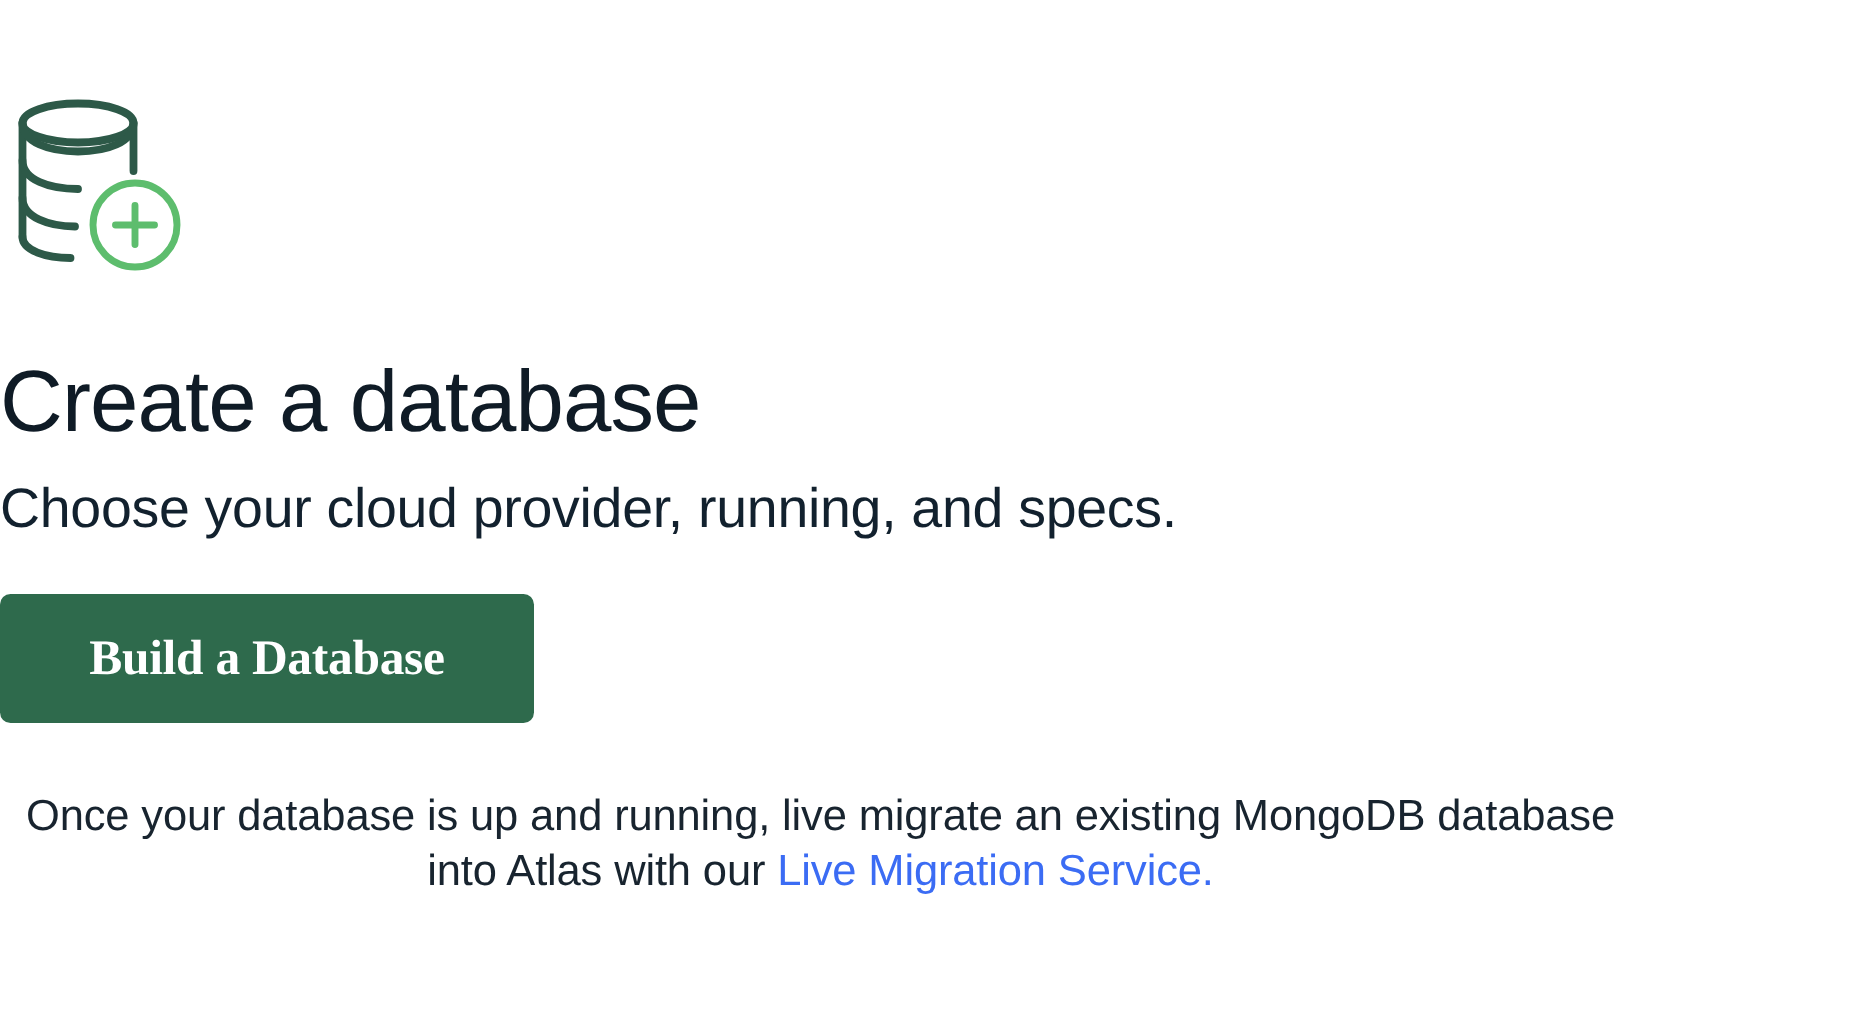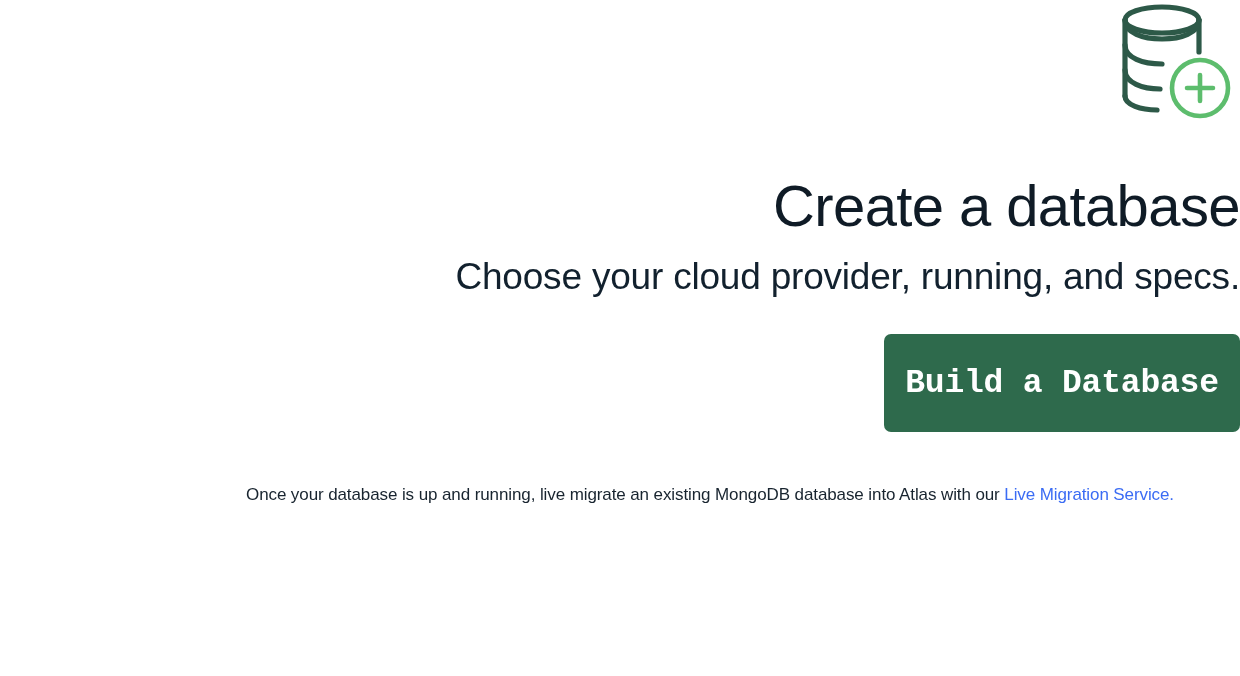--- a/index.html
+++ b/index.html
@@ -15,21 +15,22 @@
     -webkit-font-smoothing: antialiased;
     overflow: hidden;
   }
 
   .empty-state {
     width: 1240px;
     height: 676px;
     box-sizing: border-box;
     display: flex;
     flex-direction: column;
-    align-items: flex-end;
+    align-items: flex-start;
+    padding-top: 62px;
   }
 
   
   .icon-wrap {
     width: 130px;
     height: 120px;
     display: block;
   }
   .icon-wrap svg {
     display: block;
@@ -59,44 +60,44 @@
     letter-spacing: -0.2px;
     color: #12212e;
     text-align: center;
     margin-top: 14px;
   }
 
   
   .cta-button {
     margin-top: 34px;
     width: 356px;
-    height: 98px;
+    height: 86px;
     border: none;
     border-radius: 7px;
     background: #2e6a4c;
     color: #ffffff;
-    font-family: Liberation Mono, monospace;
+    font-family: Liberation Serif, serif;
     font-size: 33px;
     font-weight: 700;
     letter-spacing: -0.2px;
     cursor: pointer;
     display: flex;
     align-items: center;
     justify-content: center;
     padding: 0;
   }
 
   
   .footnote {
-    margin: 0;
+    margin: 17px;
     padding: 0;
     margin-top: 44px;
     width: 1060px;
     text-align: center;
-    font-size: 17px;
+    font-size: 29px;
     line-height: 37px;
     font-weight: 400;
     color: #18242f;
     letter-spacing: -0.1px;
   }
   .footnote .link {
     color: #3b6cf4;
     text-decoration: none;
     cursor: pointer;
   }

